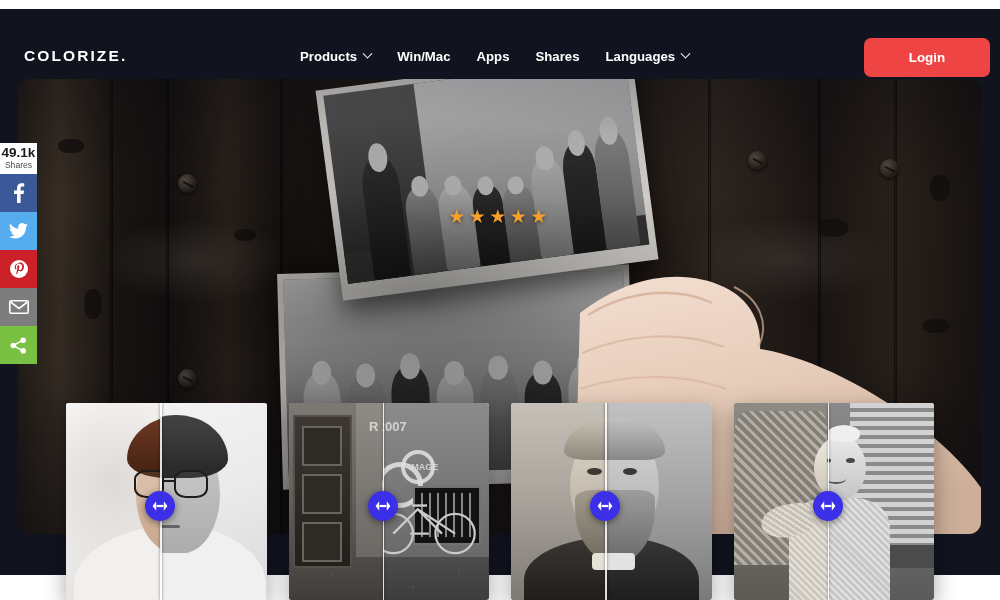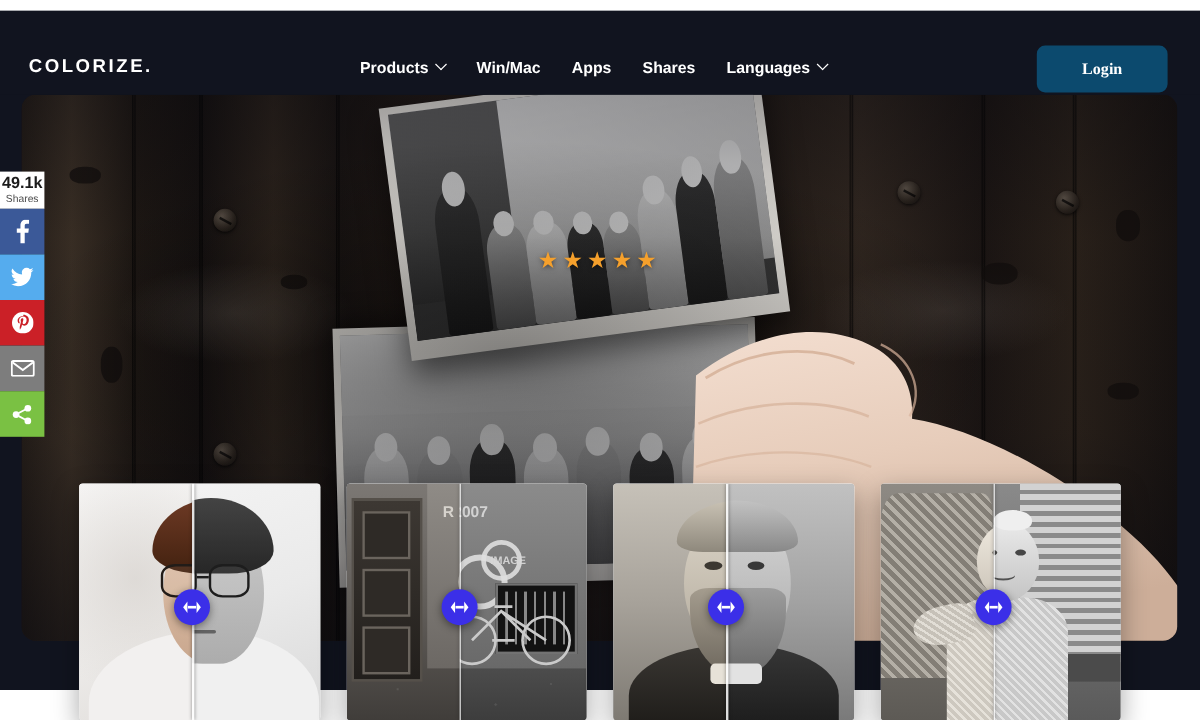--- a/index.html
+++ b/index.html
@@ -79,29 +79,29 @@
     height: 7px;
     border-right: 1.7px solid #ffffff;
     border-bottom: 1.7px solid #ffffff;
     transform: rotate(45deg) translate(-2px, -2px);
   }
 
   #login-btn {
     position: absolute;
     left: 864px;
     top: 29px;
-    width: 109px;
+    width: 126px;
     height: 39px;
-    background: #0c4a6e;
+    background: #ef4444;
     border-radius: 7px;
     border: none;
     color: #ffffff;
     font-size: 13.4px;
     font-weight: 700;
-    font-family: Liberation Serif, serif;
+    font-family: Liberation Sans, sans-serif;
     cursor: pointer;
     display: flex;
     align-items: center;
     justify-content: center;
   }
 
   
   #hero {
     position: absolute;
     left: 18px;

